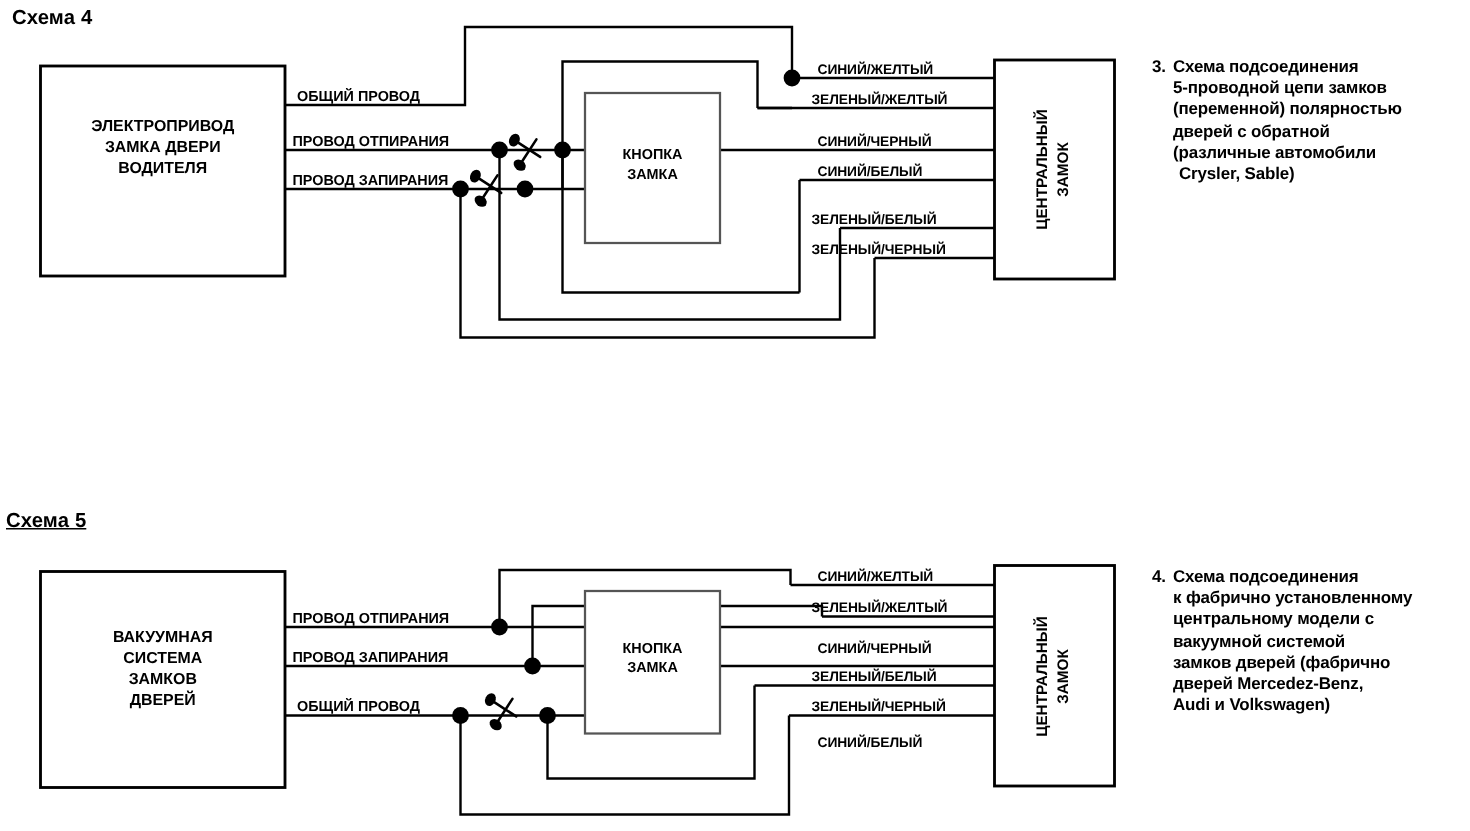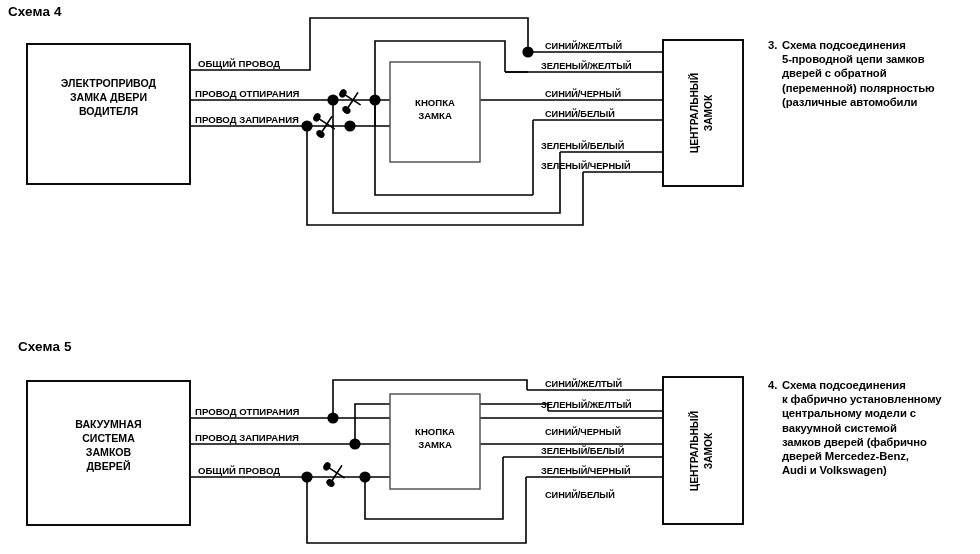--- a/index.html
+++ b/index.html
@@ -20,21 +20,21 @@
     height: 554px;
   }
   .scheme-title {
     position: absolute;
     font-size: 13.5px;
     font-weight: bold;
     letter-spacing: 0.1px;
     white-space: nowrap;
   }
   #scheme4-title { left: 8px;  top: 4px; }
-  #scheme5-title { left: 18px;  top: 339px; }
+  #scheme5-title { left: 4px;  top: 339px; text-decoration: underline; }
 
   .note {
     position: absolute;
     width: 212px;
     font-size: 11.3px;
     font-weight: bold;
     line-height: 14.2px;
     letter-spacing: -0.1px;
   }
   #note-3 { left: 768px; top: 38px; }
@@ -143,23 +143,24 @@
       <ellipse class="blade" cx="-8.5" cy="-8.5" rx="3.4" ry="4.4" transform="rotate(40 -8.5 -8.5)"></ellipse>
       <ellipse class="blade" cx="-8.5" cy="8.5" rx="3.4" ry="4.4" transform="rotate(-40 -8.5 8.5)"></ellipse>
     </g>
   </svg>
 
   <div class="note" id="note-3">
     <span class="num">3.</span>
     <span class="body">
       <span class="ln">Схема подсоединения</span>
       <span class="ln">5-проводной цепи замков</span>
+      <span class="ln">(переменной) полярностью</span>
       <span class="ln">дверей с обратной</span>
-      <span class="ln">(переменной) полярностью</span>
       <span class="ln">(различные автомобили</span>
+      <span class="ln indent">Crysler, Sable)</span>
     </span>
   </div>
 
   <div class="scheme-title" id="scheme5-title">Схема 5</div>
 
   <svg width="980" height="220" viewBox="0 0 980 220" style="top:334px;">
 
     <path class="wire" d="M190,84 H390"></path>
     <path class="wire" d="M190,110 H390"></path>
     <path class="wire" d="M190,143 H390"></path>

